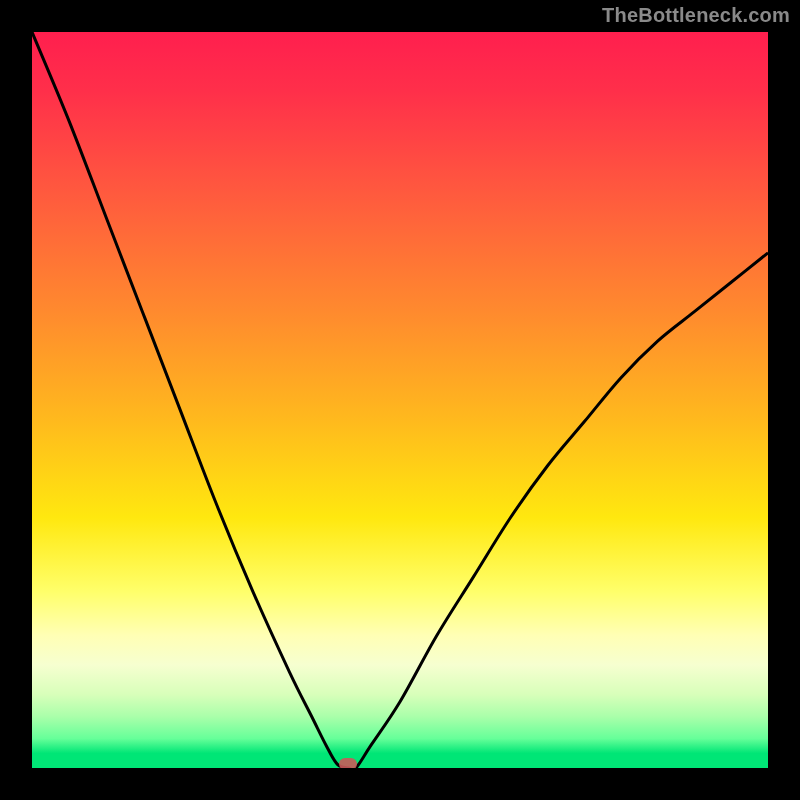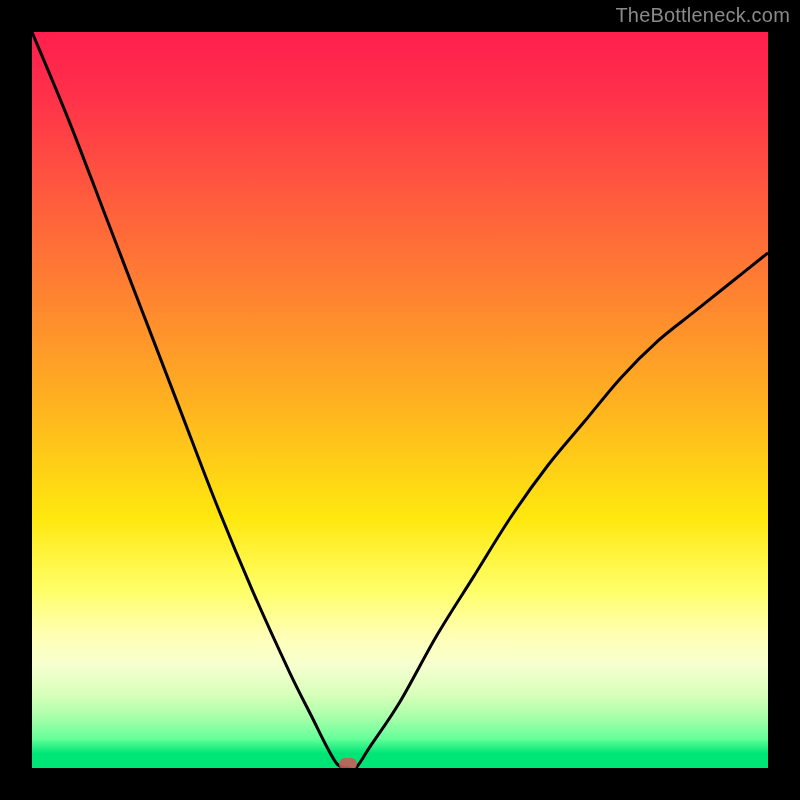--- a/index.html
+++ b/index.html
@@ -62,21 +62,21 @@
     background: #c95a5a;
     opacity: 0.9;
     
   }
   .attribution {
     position: absolute;
     top: 4px;
     right: 10px;
     font-family: Arial, Helvetica, sans-serif;
     font-size: 20px;
-    font-weight: 400;
+    font-weight: 700;
     color: #8a8a8a;
     letter-spacing: 0.2px;
     margin-left: 12px;
   }
 </style>
 </head>
 <body>
 
 <div class="frame">
   <div class="attribution">TheBottleneck.com</div>

